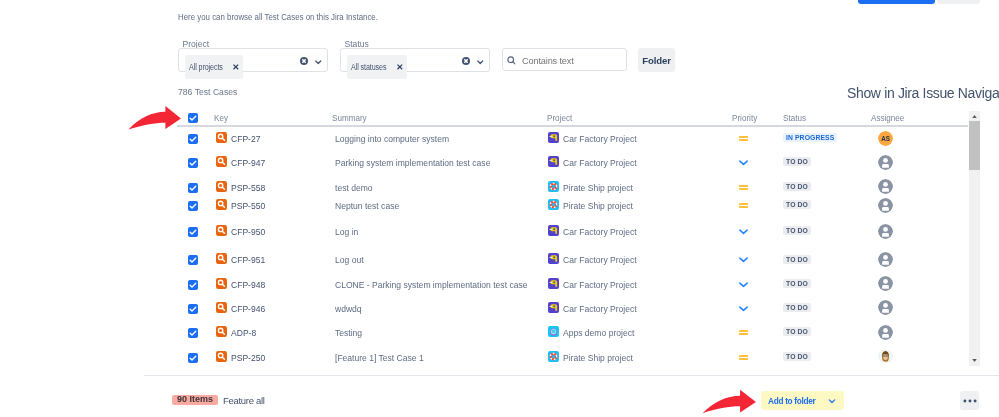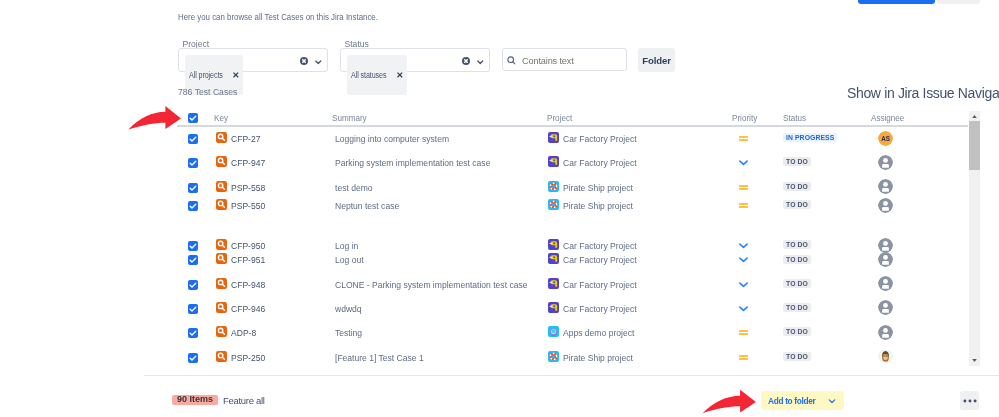--- a/index.html
+++ b/index.html
@@ -23,21 +23,21 @@
 .intro{position:absolute;left:34px;top:12px;font-size:9px;color:#5e6c84;letter-spacing:0;white-space:nowrap;transform:scaleX(0.875);transform-origin:left top;}
 
 
 .top-btn-blue{position:absolute;left:714px;top:-14px;width:77px;height:18px;border-radius:3px;background:#1b6ef3;}
 .top-btn-grey{position:absolute;left:793px;top:-14px;width:43px;height:18px;border-radius:3px;background:#eff0f2;}
 
 
 .flabel{position:absolute;font-size:8.6px;color:#6b778c;letter-spacing:0;white-space:nowrap;}
 .fbox{position:absolute;box-sizing:border-box;border:1px solid #dfe1e6;border-radius:3px;background:#fff;}
 .chip{position:absolute;display:flex;align-items:center;gap:4px;background:#f1f2f4;border-radius:2px;
-      height:16px;padding:12px 4px;font-size:8.4px;color:#44546f;letter-spacing:-0.1px;}
+      height:16px;padding:4px 4px;font-size:8.4px;color:#44546f;letter-spacing:-0.1px;}
 .chip>span:first-child{display:inline-block;transform:scaleX(.85);transform-origin:left center;}
 .chip .x{font-size:8.5px;color:#253858;line-height:1;font-weight:bold;}
 .clear-ico{position:absolute;width:8px;height:8px;line-height:0;}
 .chev{position:absolute;width:8px;height:8px;line-height:0;}
 .searchbox{position:absolute;box-sizing:border-box;border:1px solid #dfe1e6;border-radius:3px;background:#fff;}
 .search-ph{position:absolute;font-size:9.2px;color:#8590a2;}
 .filter-btn{position:absolute;box-sizing:border-box;background:#eff0f2;border-radius:3px;
             display:flex;align-items:center;justify-content:center;font-size:9.6px;font-weight:bold;color:#2c3e5d;cursor:pointer;letter-spacing:-0.1px;}
 .count-label{position:absolute;left:34px;top:86px;font-size:9.6px;color:#6b778c;white-space:nowrap;transform:scaleX(0.9);transform-origin:left top;}
 .navlink{position:absolute;left:703px;top:85px;display:flex;align-items:center;gap:5px;
@@ -295,21 +295,21 @@
             <span class="pico" style="left:564px;top:3px"><svg viewBox="0 0 14 14" width="11" height="11">
                 <path d="M2 5h10M2 9h10" stroke="#ffab00" stroke-width="1.9" stroke-linecap="round"></path>
               </svg></span>
             <span class="badge todo" style="left:609px;top:6.2px">TO DO</span>
             <span class="avatar" style="left:704px;top:3.5px"><svg viewBox="0 0 32 32" width="15" height="15">
                 <circle cx="16" cy="16" r="16" fill="#8993a4"></circle>
                 <circle cx="16" cy="11.6" r="5.1" fill="#fff"></circle>
                 <path d="M8.8 27.4v-5.1a3 3 0 0 1 3-3h8.4a3 3 0 0 1 3 3v5.1z" fill="#fff"></path>
               </svg></span>
           </div>
-          <div class="row" style="top: 126px;">
+          <div class="row" style="top: 112px;">
             <div class="cbox" style="left:14px;top:7px">
               <svg viewBox="0 0 12 12" width="10" height="10">
                 <path d="M2.6 6.2l2.2 2.3 4.5-4.6" fill="none" stroke="#fff" stroke-width="1.6" stroke-linecap="round" stroke-linejoin="round"></path>
               </svg>
             </div>
             <span class="icow" style="left:42px;top:5px"><svg viewBox="0 0 16 16" width="11" height="11">
                 <rect x="0" y="0" width="16" height="16" rx="3.2" fill="#e9640c"></rect>
                 <circle cx="6.7" cy="6.5" r="3.2" fill="none" stroke="#fff" stroke-width="2"></circle>
                 <path d="M9.2 9l3.1 3.1" stroke="#fff" stroke-width="2.2" stroke-linecap="round"></path>
               </svg></span>

